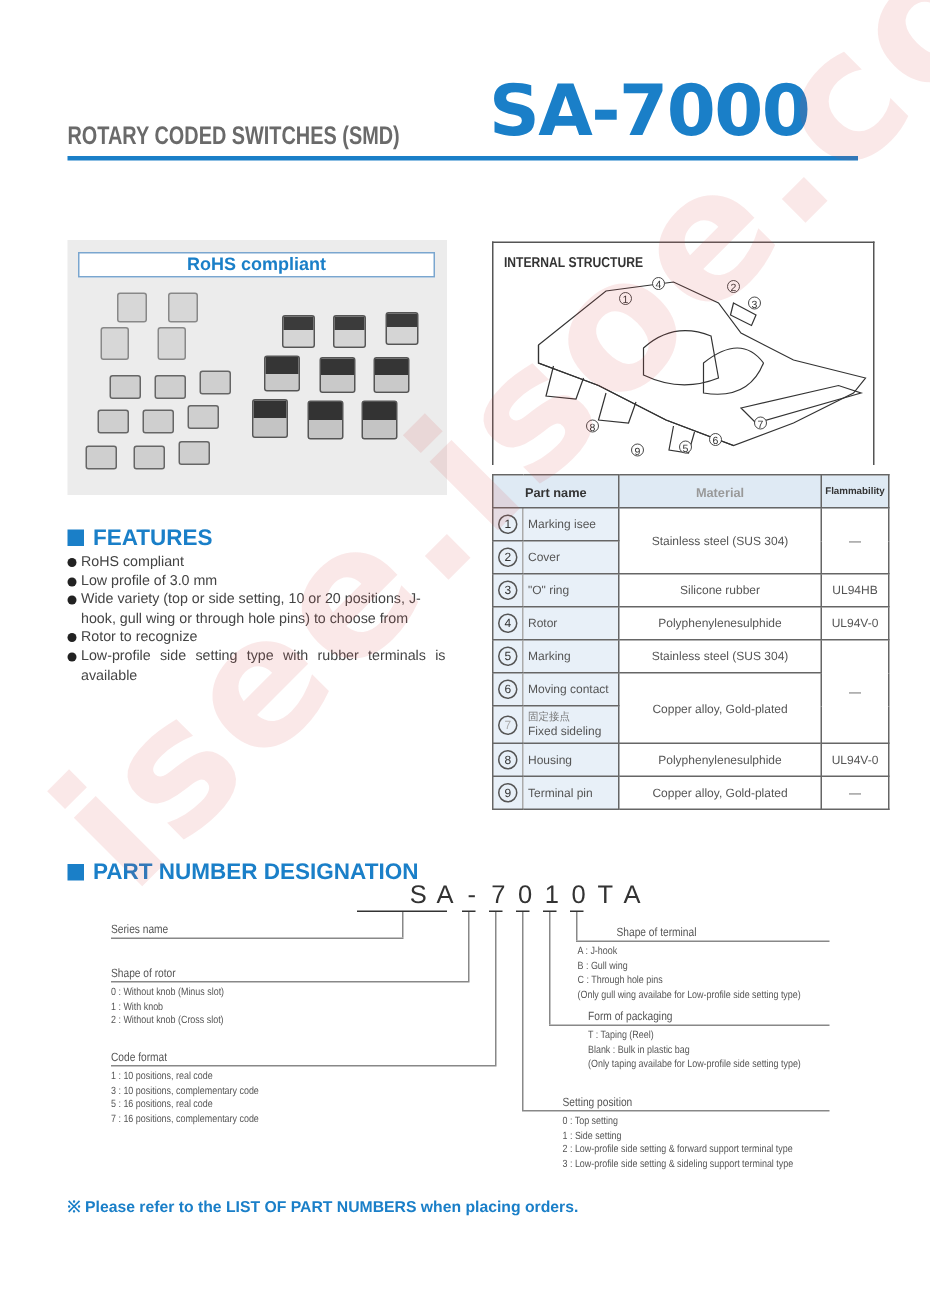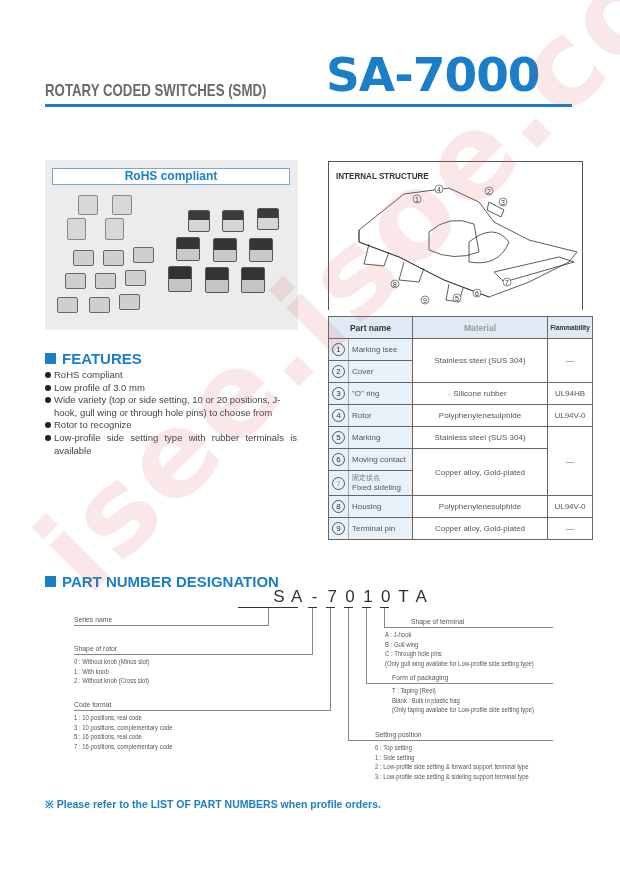--- a/index.html
+++ b/index.html
@@ -276,15 +276,15 @@
 </div>
 
 <div class="lbl" style="left:375px;top:730px;">Setting position</div>
 <div class="opt" style="left:375px;top:743px;">
   <div>0 : Top setting</div>
   <div>1 : Side setting</div>
   <div>2 : Low-profile side setting &amp; forward support terminal type</div>
   <div>3 : Low-profile side setting &amp; sideling support terminal type</div>
 </div>
 
-<div class="abs note">※ Please refer to the LIST OF PART NUMBERS when profile orders.</div>
+<div class="abs note">※ Please refer to the LIST OF PART NUMBERS when placing orders.</div>
 
 <div class="wm">isee.isoe.com</div>
 
 </body></html>

